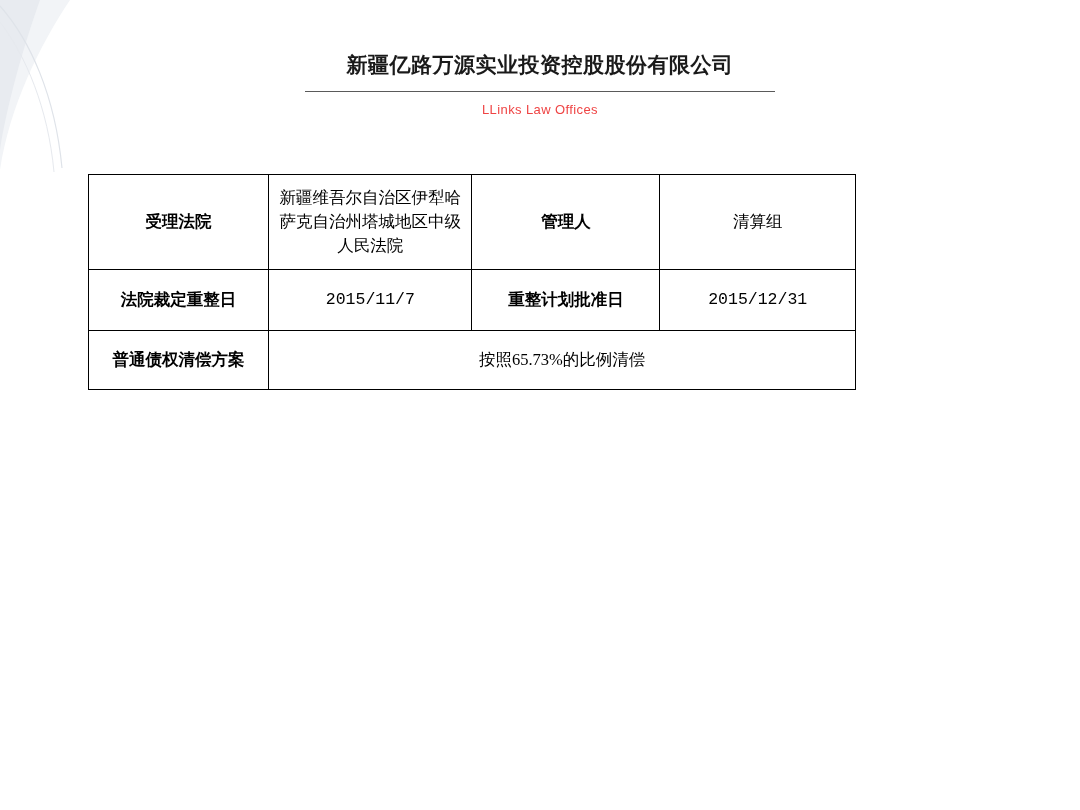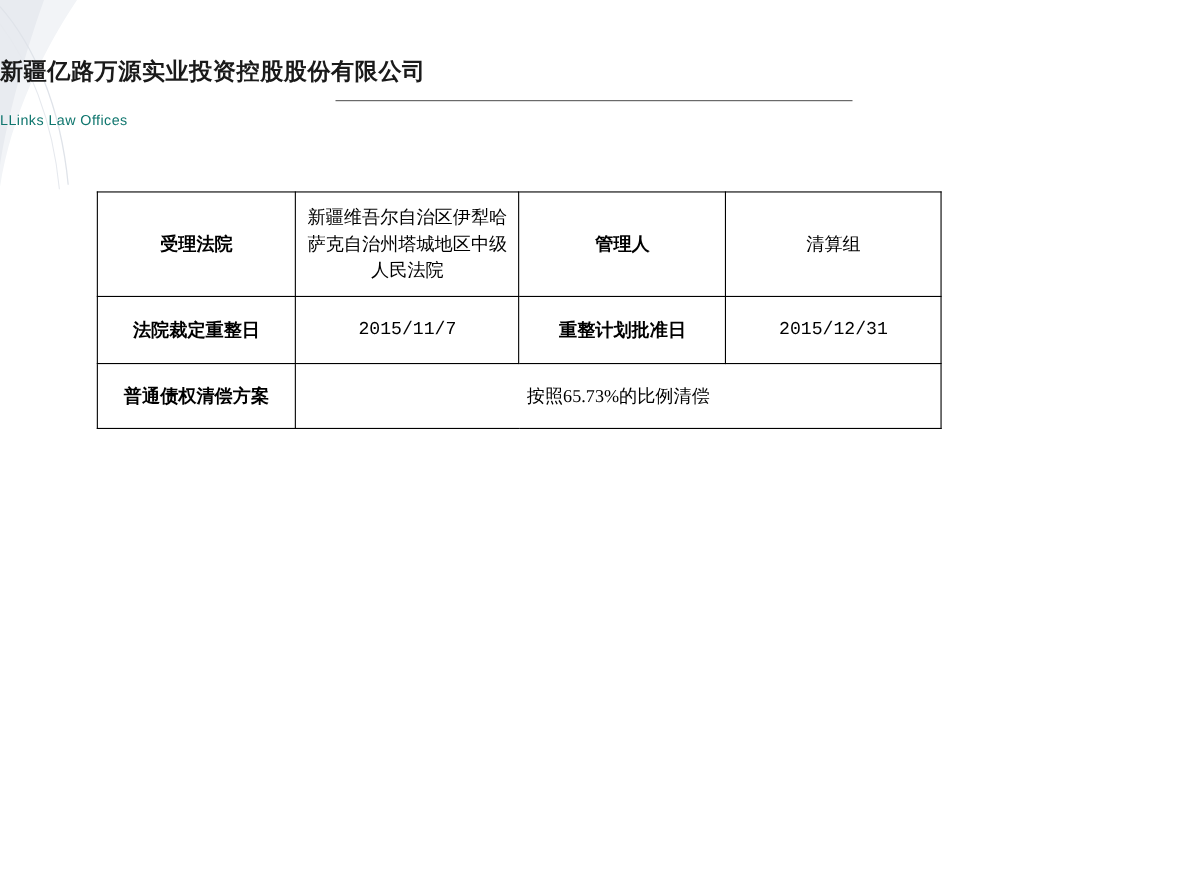--- a/index.html
+++ b/index.html
@@ -29,20 +29,21 @@
   .slide {
     position: absolute;
     inset: 0;
   }
 
   .header {
     position: absolute;
     top: 52px;
     left: 0;
     right: 0;
+    text-align: center;
   }
 
   .doc-title {
     font-family: "DejaVu Sans", "Liberation Sans", sans-serif;
     font-weight: bold;
     font-size: 21px;
     color: #1a1a1a;
     letter-spacing: 0.5px;
     margin: 0;
     line-height: 1.3;
@@ -51,21 +52,21 @@
   .title-rule {
     width: 470px;
     height: 1px;
     background: #5a5a5a;
     margin: 12px auto 0 auto;
   }
 
   .subtitle {
     font-family: "Liberation Sans", sans-serif;
     font-size: 13px;
-    color: #0f766e;
+    color: #ef4444;
     margin-top: 10px;
     letter-spacing: 0.4px;
   }
 
   
   .table-wrap {
     position: absolute;
     top: 174px;
     left: 88px;
     width: 768px;

